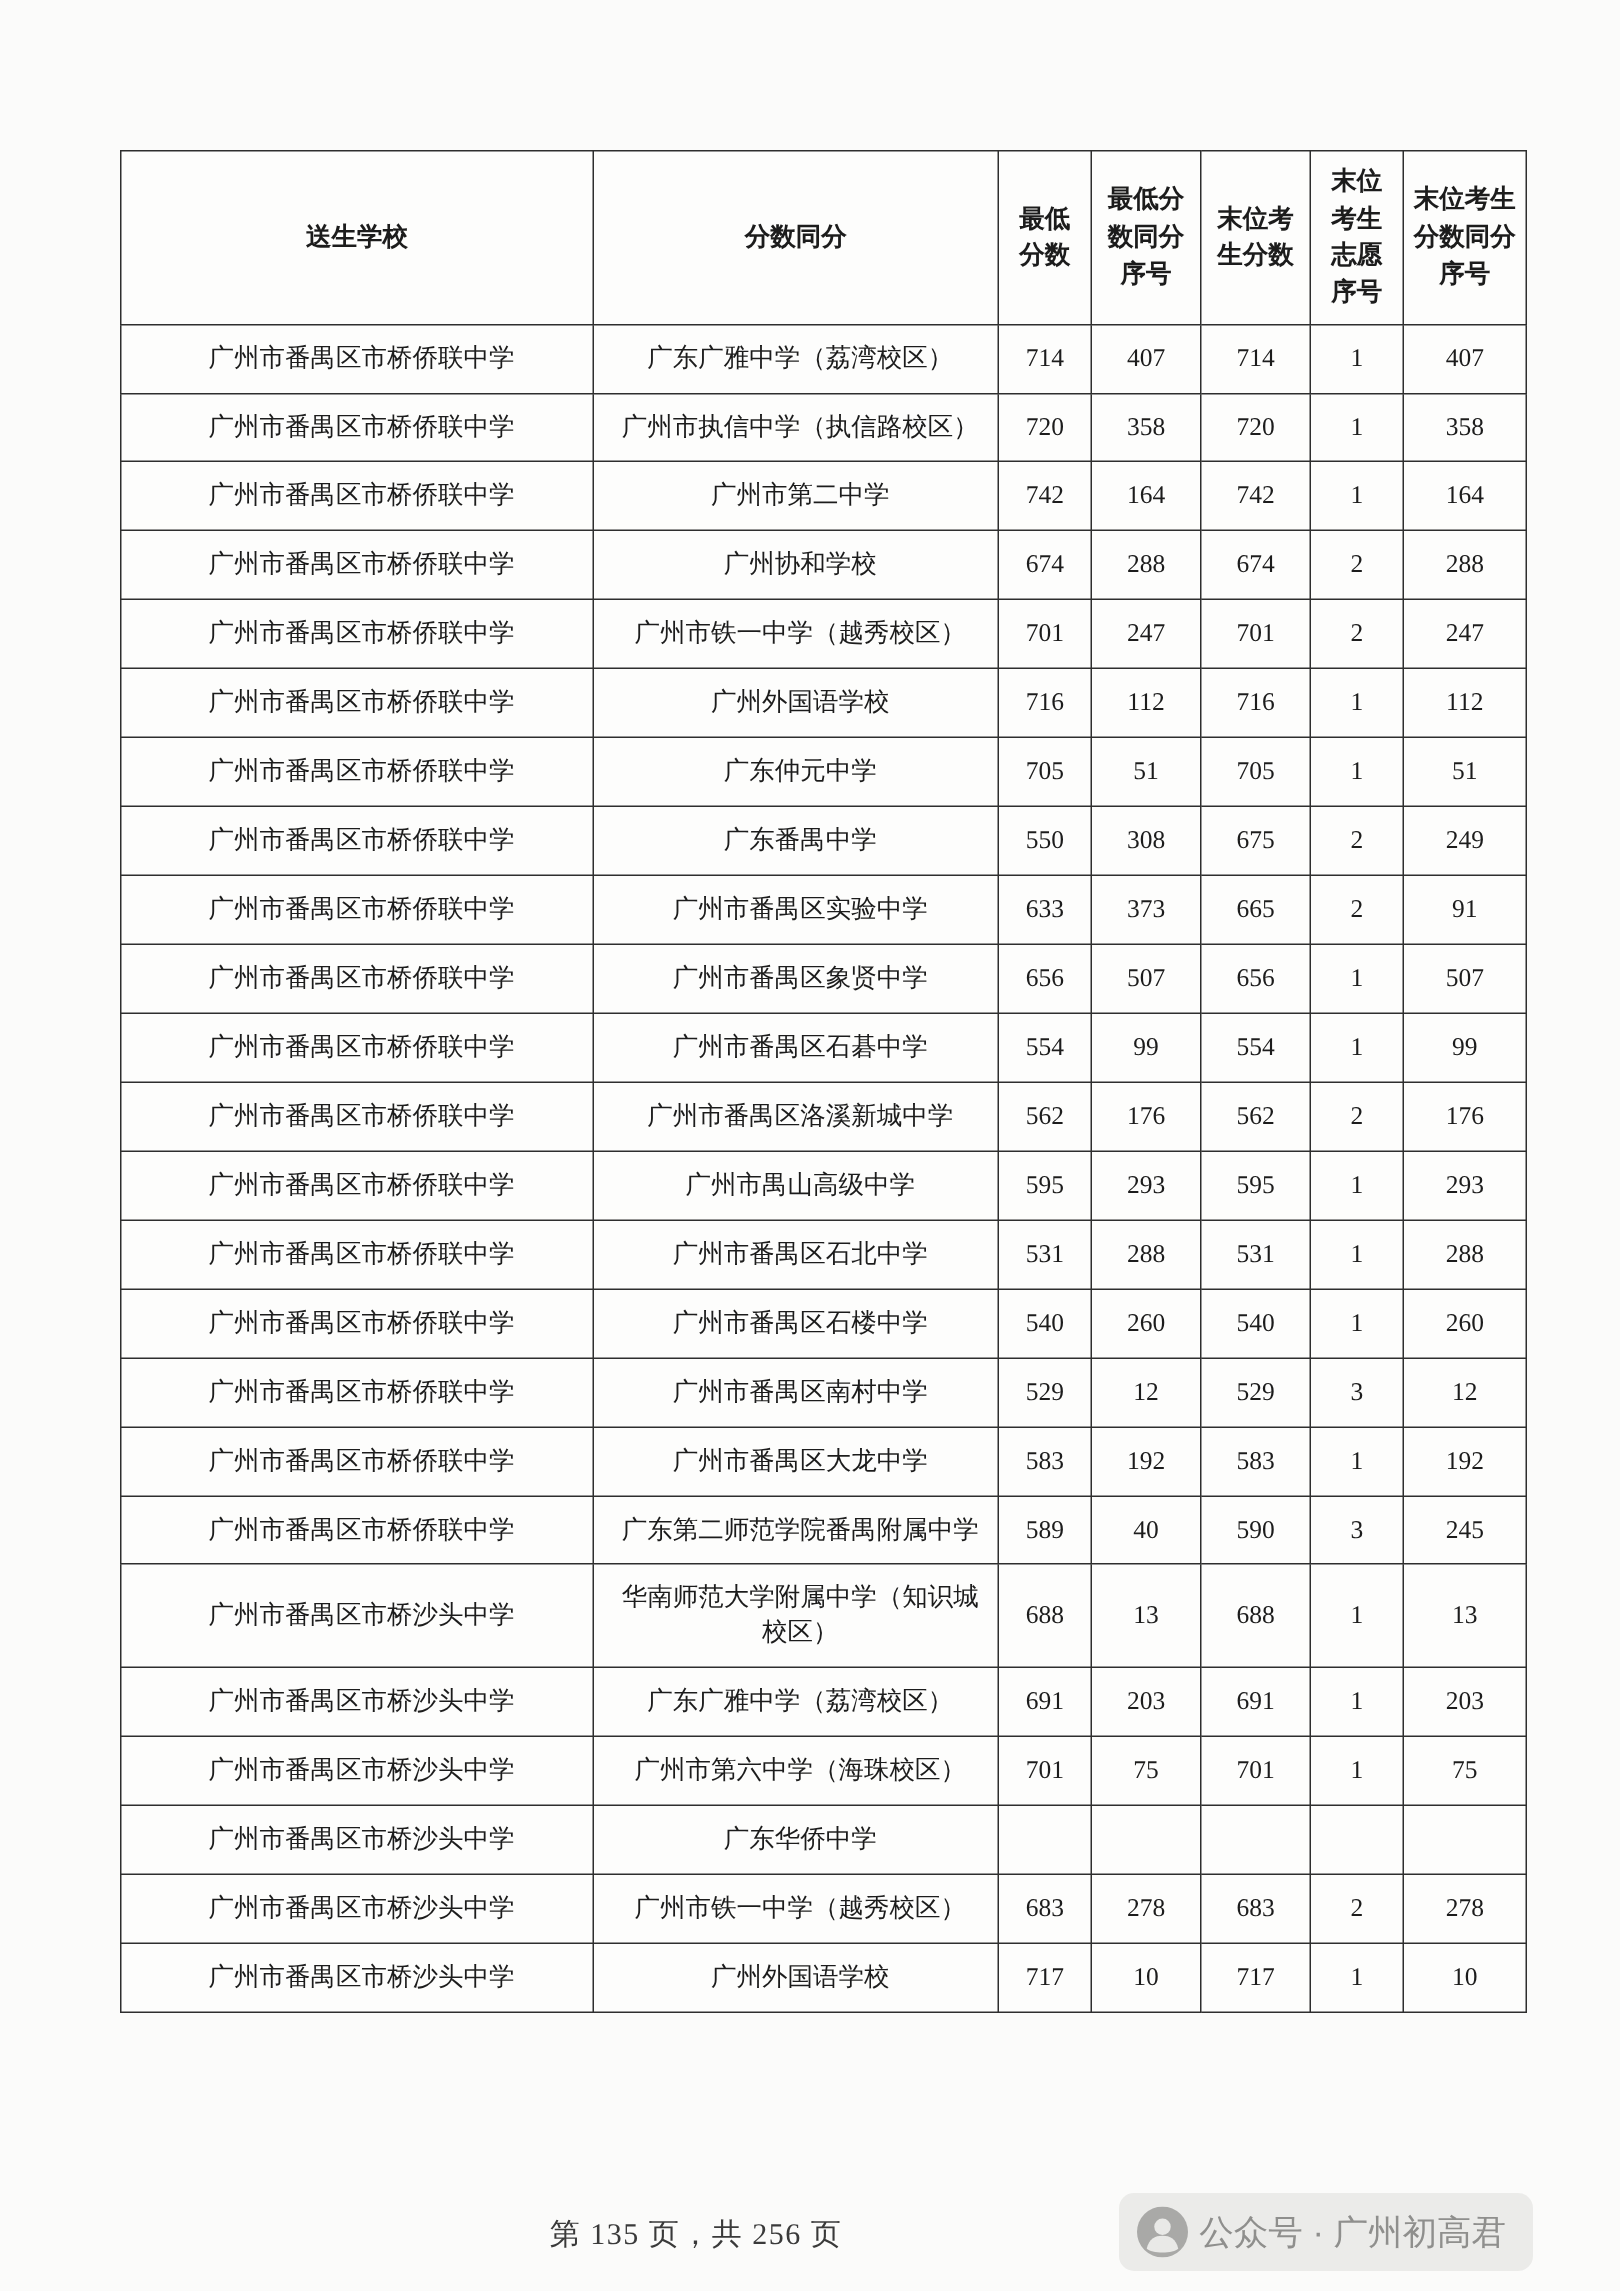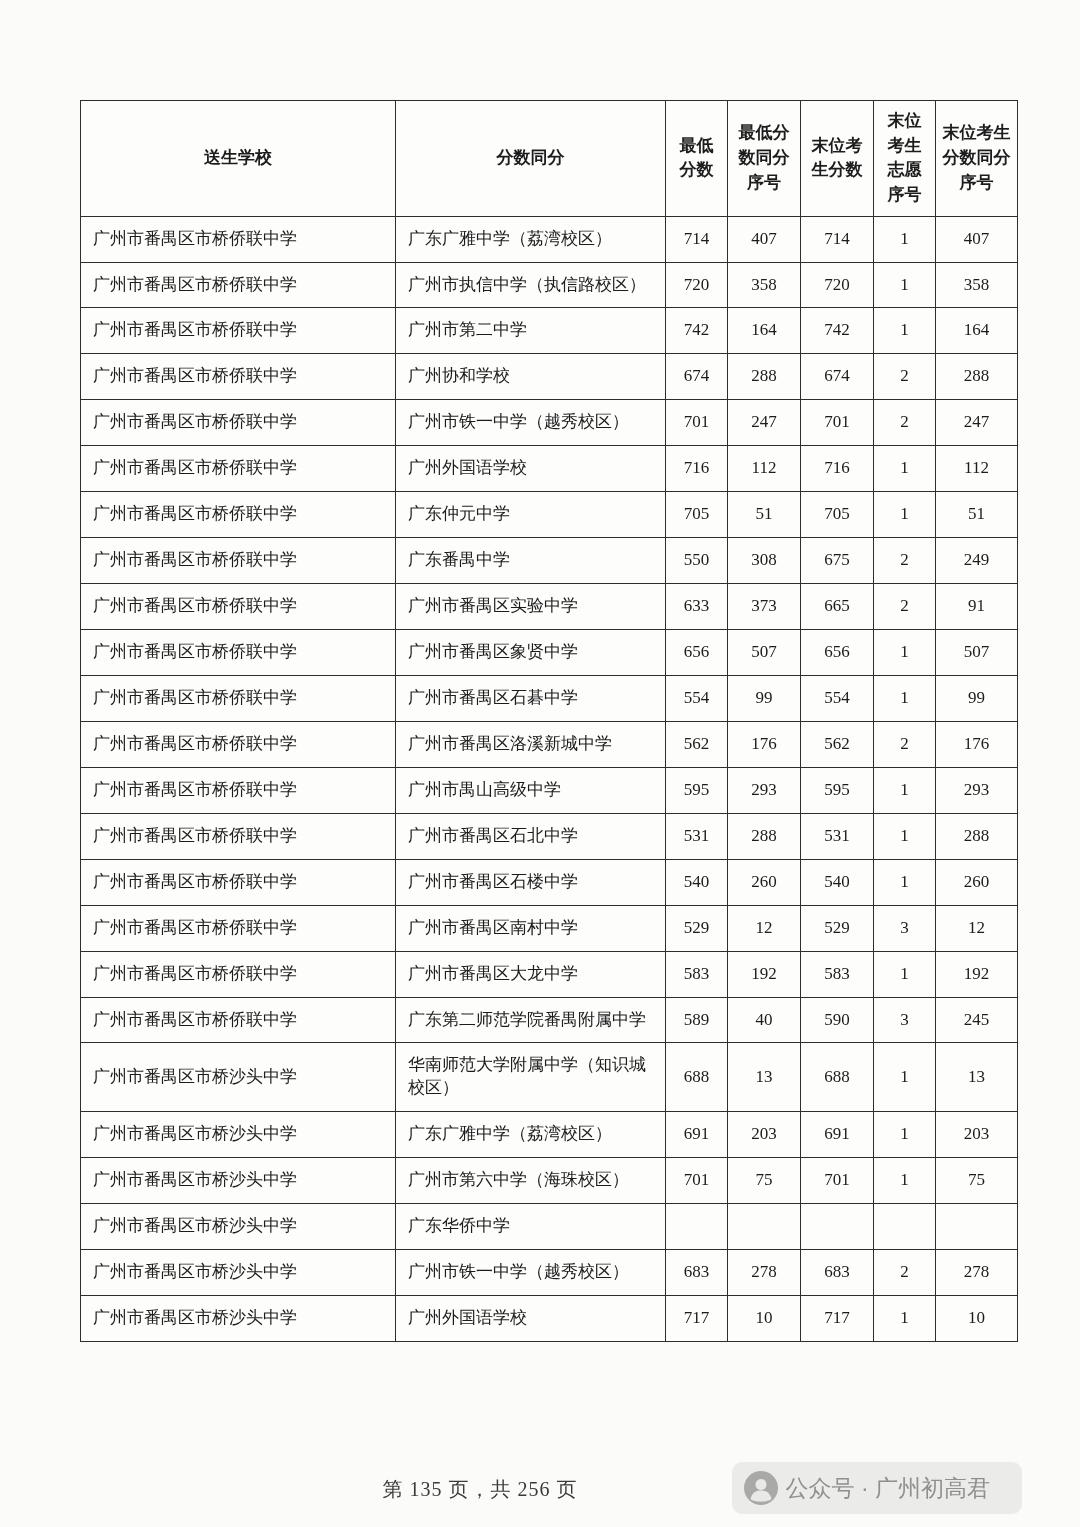--- a/index.html
+++ b/index.html
@@ -38,60 +38,60 @@
   }
   table.score-table th {
     font-weight: bold;
     text-align: center;
     padding: 8px 2px;
     line-height: 1.45;
     white-space: pre-line;
     height: 100px;
   }
   td.text-cell {
-    text-align: left;
+    text-align: center;
     padding: 11px 6px 11px 12px;
     line-height: 1.35;
   }
   td.num-cell {
     text-align: center;
     padding: 11px 2px;
     line-height: 1.35;
   }
   td.num-bold {
     font-weight: normal;
   }
   .footer {
     position: absolute;
     left: 0;
     top: 1462px;
     width: 1080px;
     height: 56px;
   }
   .page-indicator {
     position: absolute;
-    left: 16px;
+    left: 0;
     width: 928px;
     top: 14px;
     text-align: center;
     font-size: 20px;
     color: #3a3a3a;
     letter-spacing: 1px;
   }
   .wechat-badge {
     position: absolute;
     right: 58px;
     top: 0;
     height: 52px;
     background: #ebebe9;
     border-radius: 10px;
     display: flex;
     align-items: center;
     gap: 8px;
-    padding: 0 32px 0 12px;
+    padding: 0 18px 0 12px;
     font-family: "Liberation Sans", "DejaVu Sans", sans-serif;
     color: #8f8f8d;
     font-size: 23px;
   }
   .wechat-badge .icon-wrap {
     width: 34px;
     height: 34px;
     flex: 0 0 auto;
   }
 </style>

